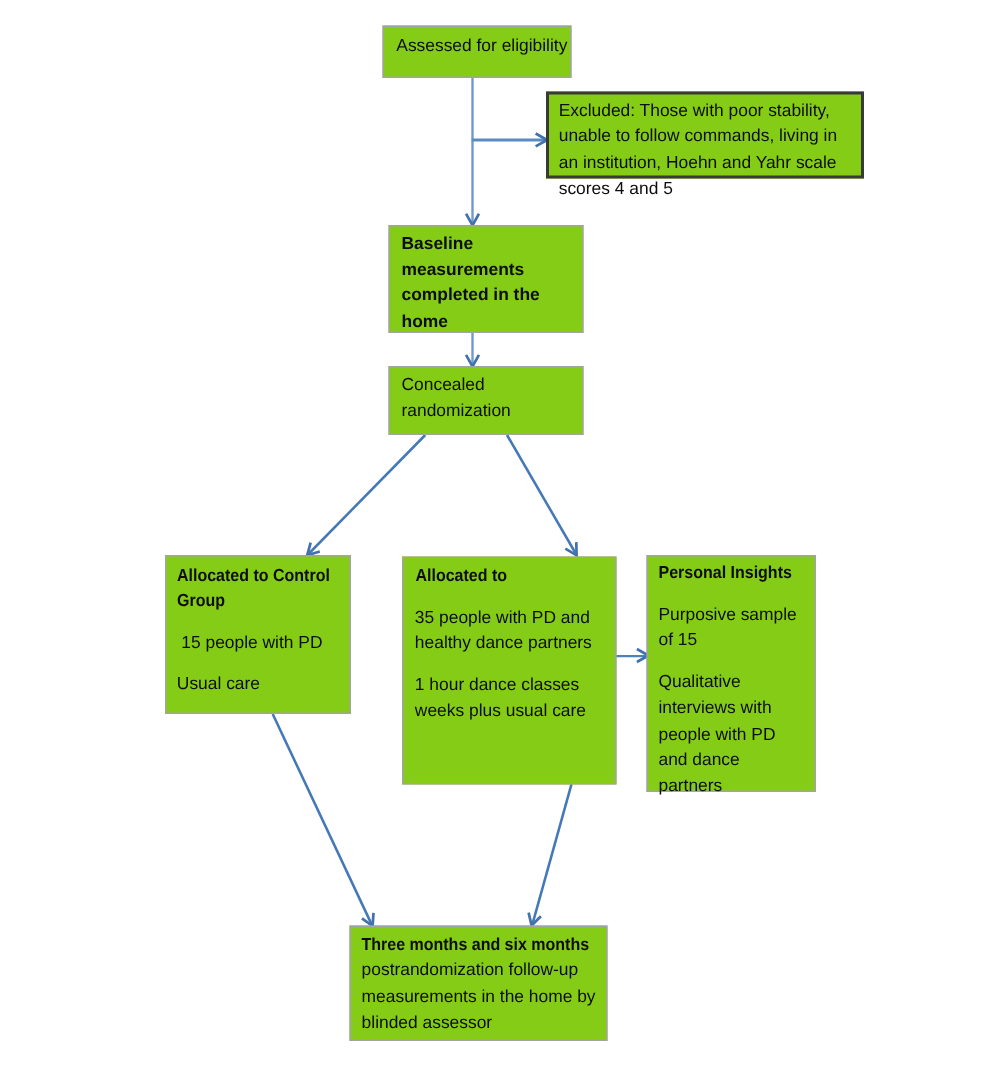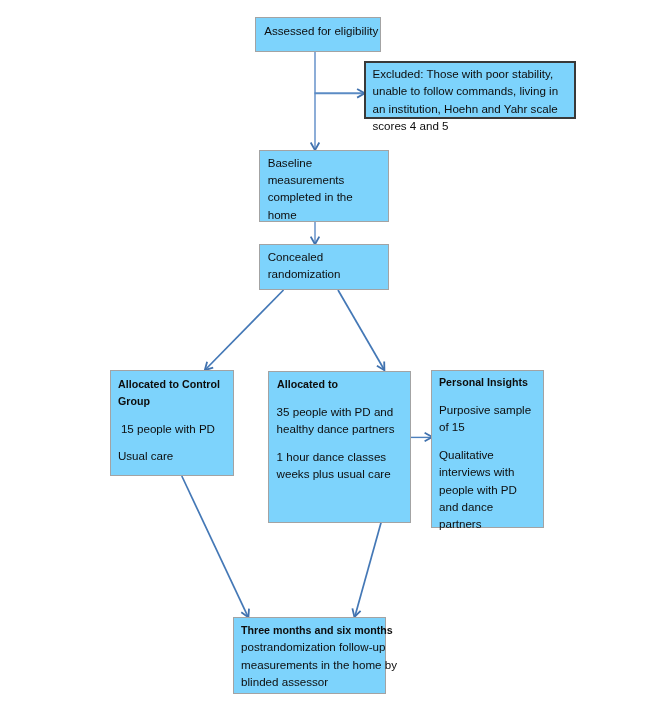--- a/index.html
+++ b/index.html
@@ -2,21 +2,21 @@
 <html><head>
 <meta charset="utf-8">
 <title>Flow Diagram</title>
 <style>
   html,body{margin:0;padding:0;background:#ffffff;}
   body{width:660px;height:723px;
        font-family:"Liberation Sans",sans-serif;
        -webkit-font-smoothing:antialiased;}
   #canvas{position:relative;width:660px;height:723px;overflow:hidden;background:#fff;}
 
-  .box{position:absolute;box-sizing:border-box;background:#7dd3fc;
+  .box{position:absolute;box-sizing:border-box;background:#84cc16;
        border:1px solid #a3a3a3;color:#0d0d0d;
        font-size:11.6px;line-height:17.3px;}
   .box.thick{border:2px solid #393939;}
   .txt{position:absolute;}
   .box p{margin:0;white-space:nowrap;}
   .box p.gap{margin-top:10.4px;}
   .box p.indent{padding-left:3px;}
   .box p.bold{font-weight:bold;}
   .box p.bold > span{display:inline-block;transform:scaleX(0.92);transform-origin:left center;}
 
@@ -64,21 +64,21 @@
   <div class="box thick" style="left:363.9px;top:60.6px;width:212.1px;height:58px;">
     <div class="txt" style="left:6.6px;top:2.4px;">
       <p>Excluded: Those with poor stability,</p>
       <p>unable to follow commands, living in</p>
       <p>an institution, Hoehn and Yahr scale</p>
       <p>scores 4 and 5</p>
     </div>
   </div>
 
   <div class="box" style="left:259.4px;top:150.4px;width:130px;height:71.4px;">
-    <div class="txt" style="left:7.3px;top:2.4px;">
+    <div class="txt" style="left:7.3px;top:2.4px;font-weight:bold;">
       <p>Baseline</p>
       <p>measurements</p>
       <p>completed in the</p>
       <p>home</p>
     </div>
   </div>
 
   <div class="box" style="left:259.4px;top:244.3px;width:130px;height:46px;">
     <div class="txt" style="left:7.3px;top:2.9px;">
       <p>Concealed</p>
@@ -111,21 +111,21 @@
       <p class="gap">Purposive sample</p>
       <p>of 15</p>
       <p class="gap">Qualitative</p>
       <p>interviews with</p>
       <p>people with PD</p>
       <p>and dance</p>
       <p>partners</p>
     </div>
   </div>
 
-  <div class="box" style="left:233.4px;top:617.1px;width:153px;height:76.8px;">
+  <div class="box" style="left:233.4px;top:617.1px;width:172px;height:76.8px;">
     <div class="txt" style="left:6.7px;top:3px;">
       <p class="bold"><span>Three months and six months</span></p>
       <p>postrandomization follow-up</p>
       <p>measurements in the home by</p>
       <p>blinded assessor</p>
     </div>
   </div>
 
 </div>
 

